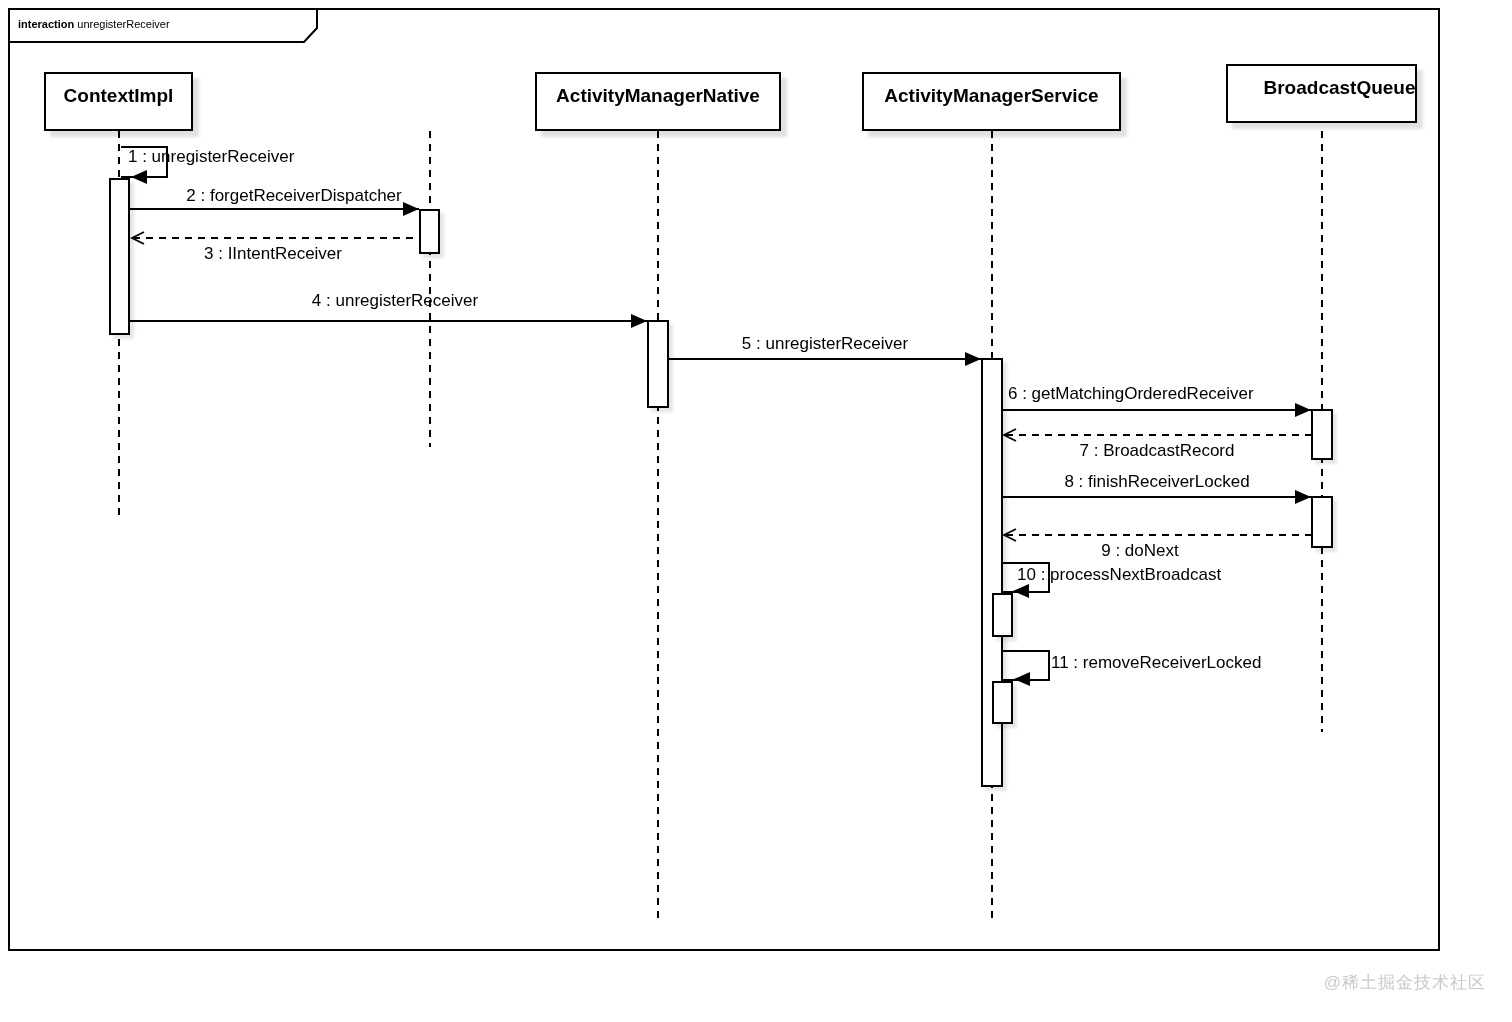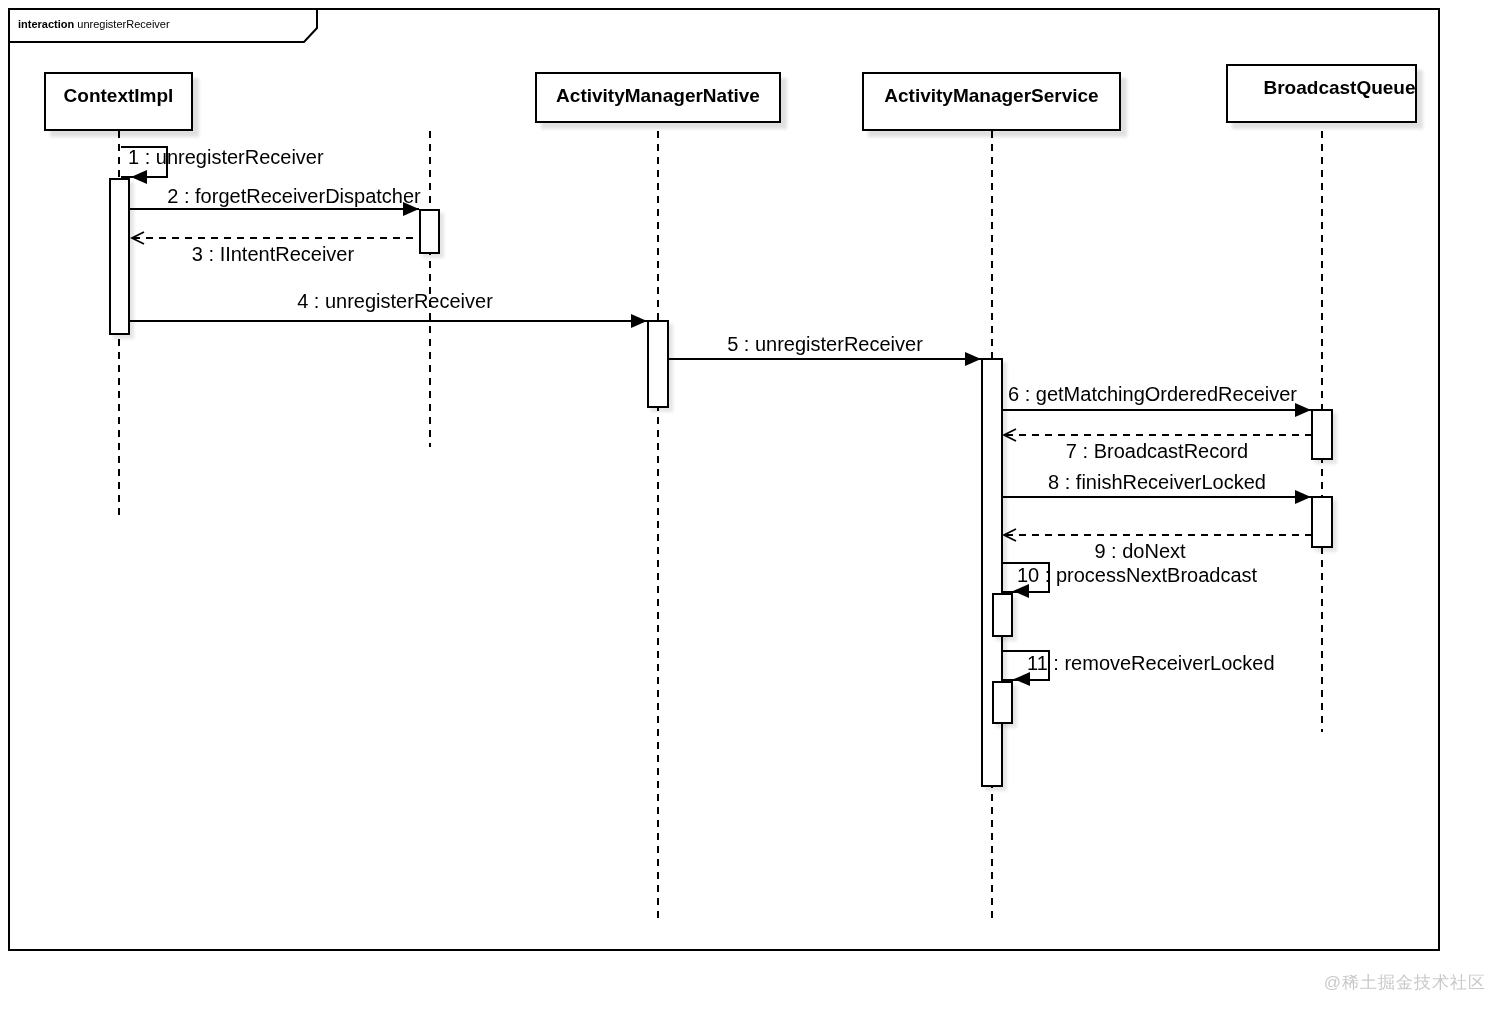--- a/index.html
+++ b/index.html
@@ -42,21 +42,21 @@
     border-top:7px solid transparent;border-bottom:7px solid transparent;
     border-left:16px solid #000;
   }
   .arr-l{
     position:absolute;width:0;height:0;
     border-top:7px solid transparent;border-bottom:7px solid transparent;
     border-right:16px solid #000;
   }
   .openhead{position:absolute;}
   .mlabel{
-    position:absolute;font-size:20px;line-height:20px;white-space:nowrap;color:#000;
+    position:absolute;font-size:17px;line-height:20px;white-space:nowrap;color:#000;
   }
   .mlabel.centered{transform:translateX(-50%);text-align:right;}
   .watermark{
     position:absolute;font-size:17px;line-height:20px;color:#c9c9c9;
     letter-spacing:1px;white-space:nowrap;
   }
 </style>
 </head>
 <body>
 
@@ -74,21 +74,21 @@
 
   <div class="lifeline" style="left:118px;top:131px;height:384px;"></div>
   <div class="lifeline" style="left:429px;top:131px;height:316px;"></div>
   <div class="lifeline" style="left:657px;top:131px;height:789px;"></div>
   <div class="lifeline" style="left:991px;top:131px;height:789px;"></div>
   <div class="lifeline" style="left:1321px;top:131px;height:601px;"></div>
 
   <div class="head" style="left:44px;top:72px;width:149px;height:59px;">
     <span>ContextImpl</span>
   </div>
-  <div class="head" style="left:535px;top:72px;width:246px;height:51px;">
+  <div class="head" style="left:535px;top:72px;width:246px;height:59px;">
     <span>ActivityManagerNative</span>
   </div>
   <div class="head" style="left:862px;top:72px;width:259px;height:59px;text-align:center;">
     <span>ActivityManagerService</span>
   </div>
   <div class="head" style="left:1226px;top:64px;width:191px;height:59px;padding-left:36px;">
     <span>BroadcastQueue</span>
   </div>
 
   <div class="loop" style="left:121px;top:146px;width:47px;height:32px;"></div>
@@ -142,17 +142,17 @@
   <div class="mlabel" style="left:128px;top:147px;">1 : unregisterReceiver</div>
   <div class="mlabel centered" style="left:294px;top:186px;">2 : forgetReceiverDispatcher</div>
   <div class="mlabel centered" style="left:273px;top:244px;">3 : IIntentReceiver</div>
   <div class="mlabel centered" style="left:395px;top:291px;">4 : unregisterReceiver</div>
   <div class="mlabel centered" style="left:825px;top:334px;">5 : unregisterReceiver</div>
   <div class="mlabel" style="left:1008px;top:384px;">6 : getMatchingOrderedReceiver</div>
   <div class="mlabel centered" style="left:1157px;top:441px;">7 : BroadcastRecord</div>
   <div class="mlabel centered" style="left:1157px;top:472px;">8 : finishReceiverLocked</div>
   <div class="mlabel centered" style="left:1140px;top:541px;">9 : doNext</div>
   <div class="mlabel" style="left:1017px;top:565px;">10 : processNextBroadcast</div>
-  <div class="mlabel" style="left:1027px;top:653px;">11 : removeReceiverLocked</div>
+  <div class="mlabel" style="left:1051px;top:653px;">11 : removeReceiverLocked</div>
 
   <div class="watermark" style="right:26px;top:973px;">@稀土掘金技术社区</div>
 
 </div>
 
 </body></html>

